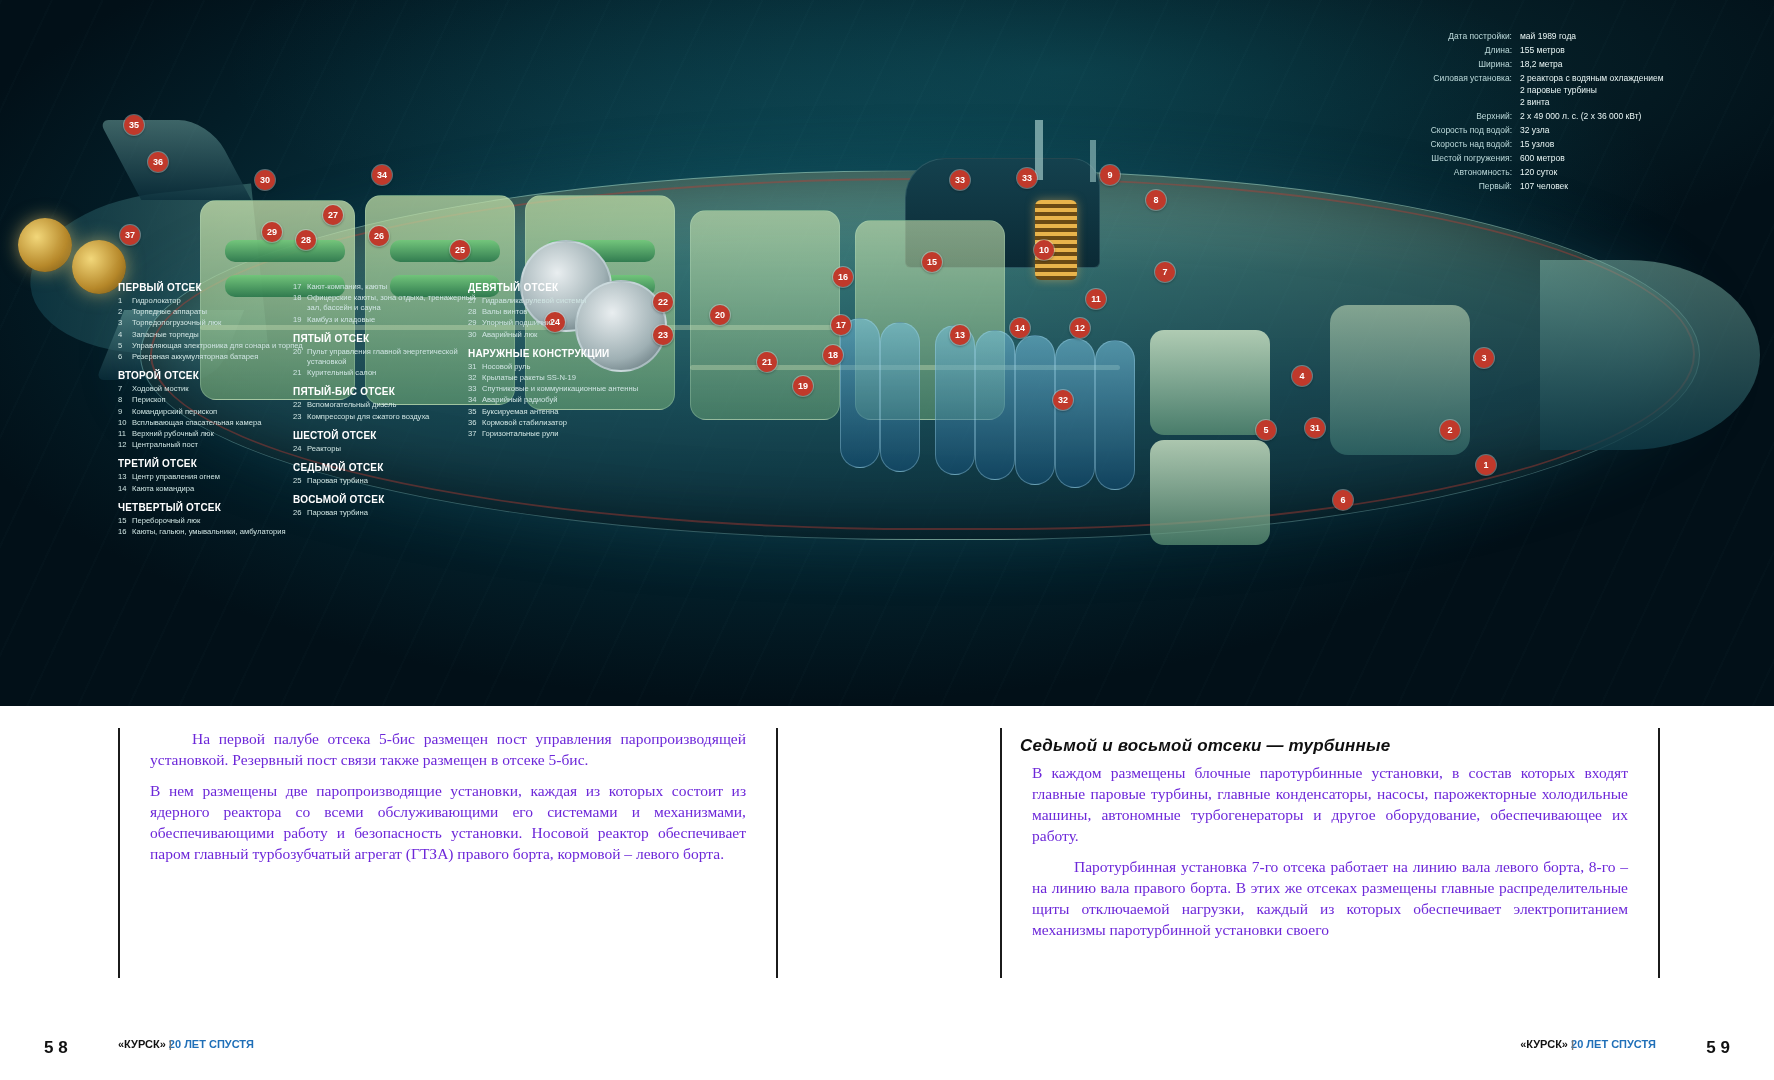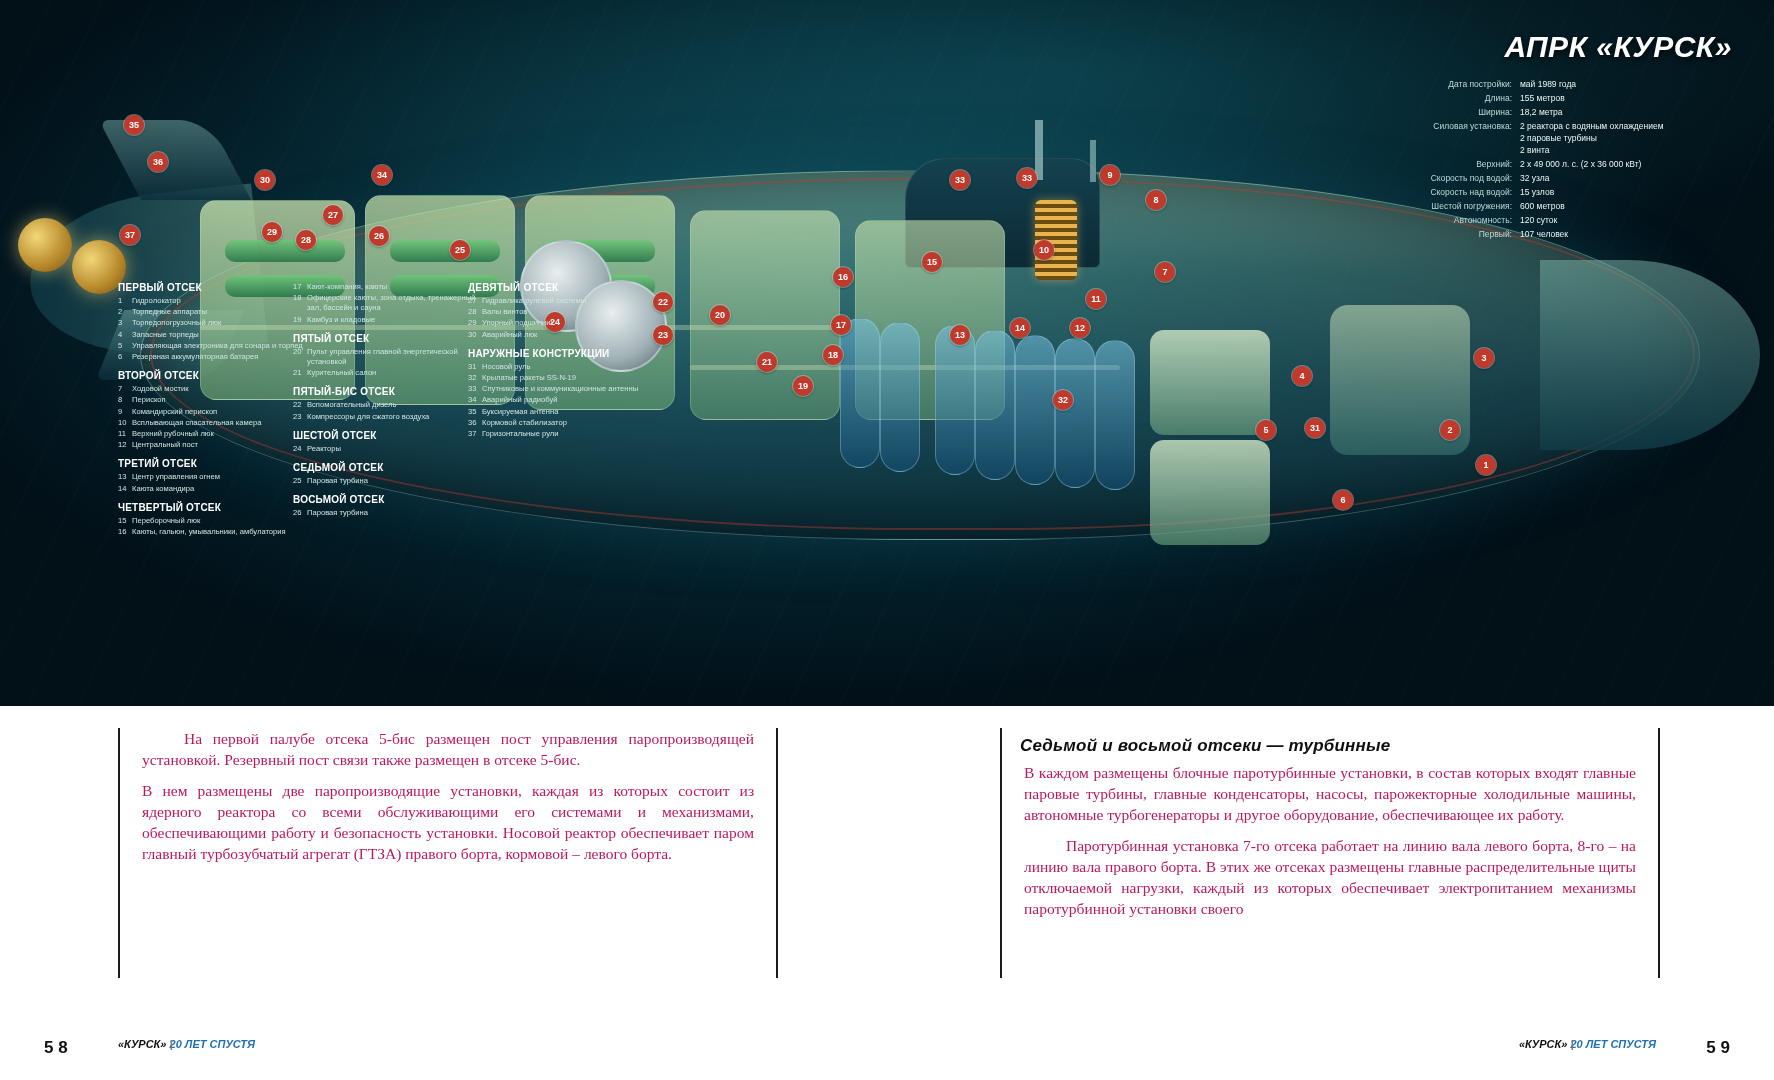--- a/index.html
+++ b/index.html
@@ -135,32 +135,32 @@
   .lg-n{width:14px;flex:none;color:#cfe4e2;}
   .lg-t{flex:1}
 
   
   .page-bottom{position:absolute;left:0;top:706px;width:1774px;height:374px;background:#fff;}
   .col{position:absolute;top:22px;width:660px;}
   .col.left{left:118px;border-left:2px solid #1b1b1b;border-right:2px solid #1b1b1b;padding:0 18px;}
   .col.right{left:1000px;border-left:2px solid #1b1b1b;border-right:2px solid #1b1b1b;padding:0 18px;}
   .col.left{height:250px}
   .col.right{height:250px}
-  .para{font-family:"Liberation Serif",serif;font-size:15.5px;line-height:21px;color:#be185d;text-align:justify;margin:0 4px 10px;}
+  .para{font-family:"Liberation Serif",serif;font-size:15.5px;line-height:21px;color:#6d28d9;text-align:justify;margin:0 12px 10px;}
   .para.ind{text-indent:42px;}
   .sub-h{
     font-family:"Liberation Sans",sans-serif;font-weight:bold;font-style:italic;
     font-size:17px;color:#0f0f0f;margin:14px 0 6px;letter-spacing:.2px;
   }
 
   .footer{position:absolute;bottom:18px;left:0;width:100%;height:24px;}
   .fnum{position:absolute;font-family:"Liberation Sans",sans-serif;font-weight:bold;font-size:17px;color:#111;}
   .fnum.l{left:44px}
   .fnum.r{right:44px}
-  .fbrand{position:absolute;font-family:"Liberation Sans",sans-serif;font-weight:bold;font-style:italic;font-size:11px;color:#111;}
+  .fbrand{position:absolute;font-family:"Liberation Sans",sans-serif;font-weight:bold;font-size:11px;color:#111;}
   .fbrand.l{left:118px}
   .fbrand.r{right:118px}
   .fsep{position:absolute;font-family:"Liberation Sans",sans-serif;font-size:11px;color:#777;}
   .fblue{color:#1f6fb8;}
 </style>
 </head>
 <body>
 
 <div class="illustration">
   <div class="caustic"></div>
@@ -248,21 +248,20 @@
       <div class="badge" style="left: 1305px; top: 418px;">31</div>
       <div class="badge" style="left: 1256px; top: 420px;">5</div>
       <div class="badge" style="left: 1333px; top: 490px;">6</div>
       <div class="badge" style="left: 1292px; top: 366px;">4</div>
       <div class="badge" style="left: 1440px; top: 420px;">2</div>
       <div class="badge" style="left: 1474px; top: 348px;">3</div>
       <div class="badge" style="left: 1476px; top: 455px;">1</div>
     </div>
 
   <div class="spec-block">
-    <div class="spec-title">АПРК «КУРСК»</div>
     <div id="spec-rows">
         <div class="spec-row">
           <div class="spec-k">Дата постройки:</div>
           <div class="spec-v">
             <div>май 1989 года</div>
           </div>
         </div>
         <div class="spec-row">
           <div class="spec-k">Длина:</div>
           <div class="spec-v">

